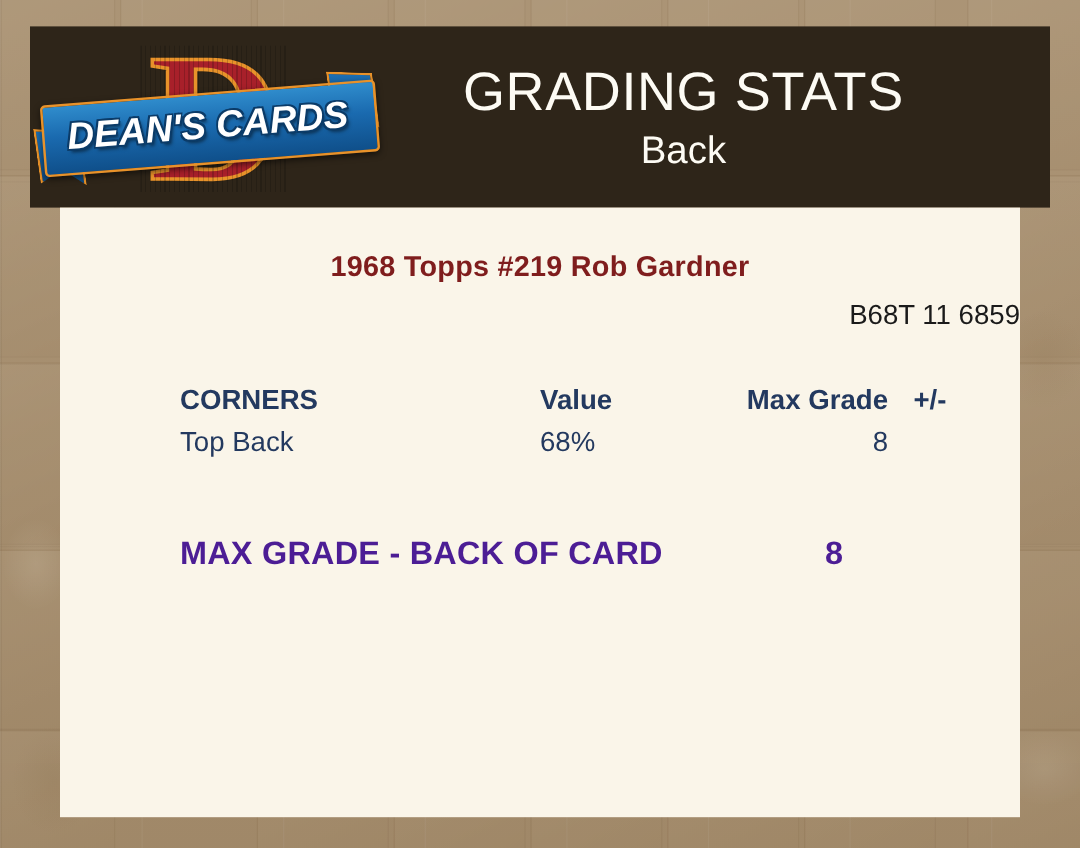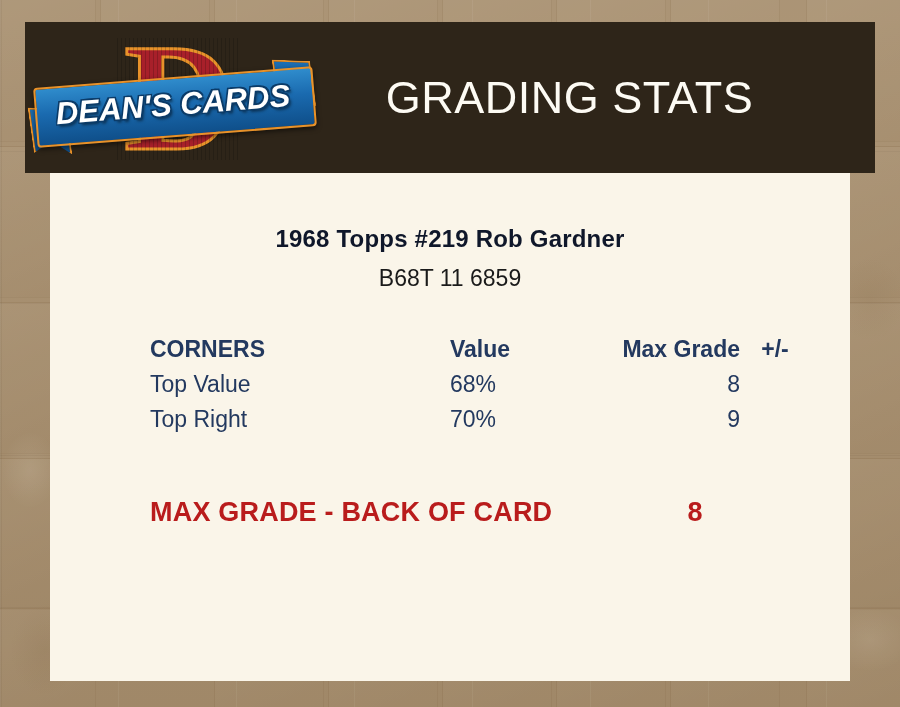--- a/index.html
+++ b/index.html
@@ -185,29 +185,28 @@
     position: absolute;
     left: 50px;
     top: 173px;
     width: 800px;
     height: 508px;
     background-color: #faf5e9;
   }
 
   #card-title {
     text-align: center;
-    color: #0f172a;
+    color: #7f1d1d;
     font-size: 24px;
     font-weight: bold;
     padding-top: 36px;
     letter-spacing: 0.2px;
-    margin-top: 16px;
   }
   #card-subtitle {
-    text-align: center;
+    text-align: right;
     color: #1a1a1a;
     font-size: 23px;
     font-weight: normal;
     margin-top: 12px;
   }
 
   
   #stats-table {
     margin-top: 40px;
     margin-left: 100px;
@@ -236,21 +235,21 @@
   tr.summary-row td { font-weight: bold; }
   tr.summary-row .col-label { padding-left: 2px; }
 
   
   #max-grade-row {
     margin-top: 60px;
     margin-left: 100px;
     width: 660px;
     display: flex;
     align-items: flex-end;
-    color: #b91c1c;
+    color: #4c1d95;
     font-weight: bold;
     font-size: 27px;
   }
   #max-grade-label { flex: none; width: 500px; letter-spacing: 0.2px; }
   #max-grade-value { flex: none; width: 90px; text-align: center; }
 </style>
 </head>
 <body>
 
 <div id="page">
@@ -286,51 +285,46 @@
       <div id="logo-d">D</div>
       <div id="logo-d-stripes"></div>
       <div class="banner-tail" id="banner-tail-left"></div>
       <div class="banner-tail" id="banner-tail-right"></div>
       <div id="logo-banner"></div>
       <div id="logo-banner-text">DEAN'S CARDS</div>
     </div>
 
     <div id="header-titles">
       <div id="header-title">GRADING STATS</div>
+      <div id="header-subtitle">Back</div>
     </div>
 
   </div>
 
   <div id="panel">
 
     <div id="card-title">1968 Topps #219 Rob Gardner</div>
     <div id="card-subtitle">B68T 11 6859</div>
 
     <table id="stats-table">
       <thead>
         <tr>
           <td class="col-label">CORNERS</td>
           <td class="col-value">Value</td>
           <td class="col-maxgrade">Max Grade</td>
           <td class="col-plusminus">+/-</td>
         </tr>
       </thead>
       <tbody>
         <tr>
-          <td class="col-label">Top Value</td>
+          <td class="col-label">Top Back</td>
           <td class="col-value">68%</td>
           <td class="col-maxgrade">8</td>
           <td class="col-plusminus"></td>
         </tr>
-        <tr>
-          <td class="col-label">Top Right</td>
-          <td class="col-value">70%</td>
-          <td class="col-maxgrade">9</td>
-          <td class="col-plusminus"></td>
-        </tr>
       </tbody>
     </table>
 
     <div id="max-grade-row">
       <div id="max-grade-label">MAX GRADE - BACK OF CARD</div>
       <div id="max-grade-value">8</div>
     </div>
 
   </div>
 

